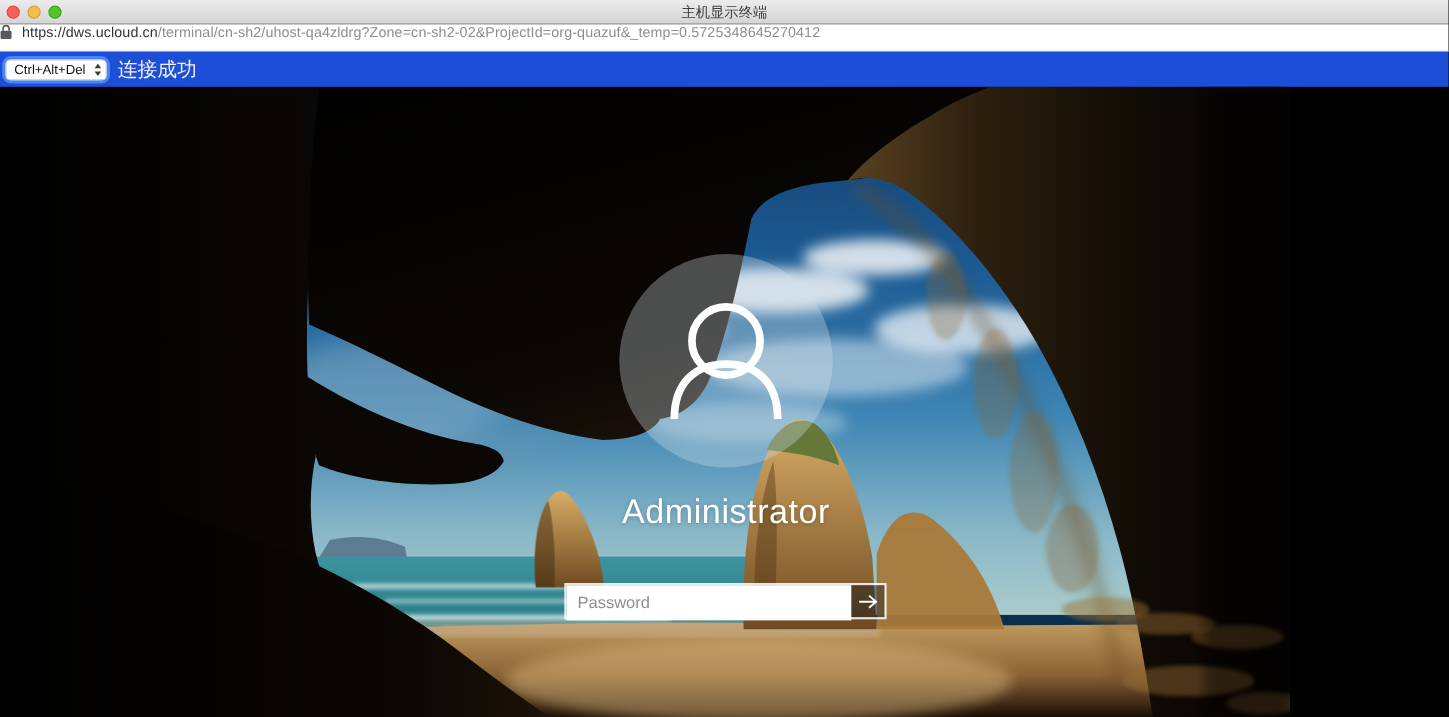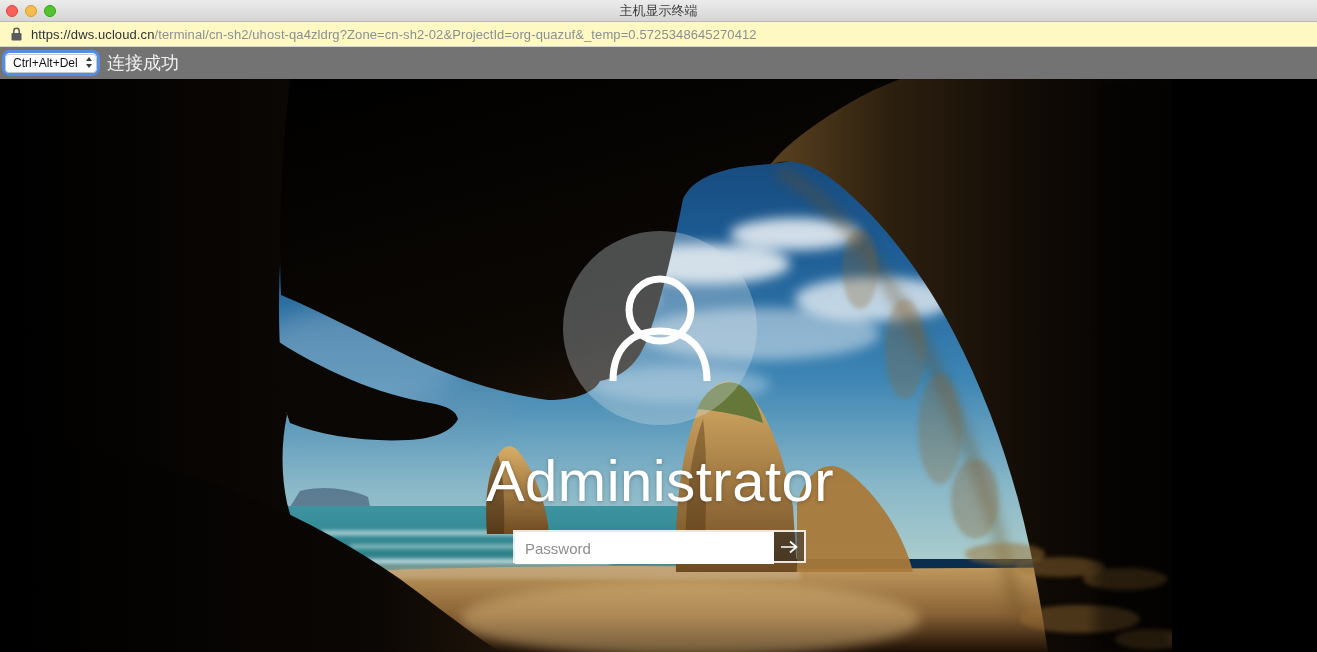--- a/index.html
+++ b/index.html
@@ -12,48 +12,48 @@
     background:linear-gradient(#ececec,#d5d5d5); border-bottom:1px solid #b9b9b9; }
   .traffic { position:absolute; left:6px; top:5px; display:flex; gap:7px; }
   .tl { width:12px; height:12px; border-radius:50%; display:inline-block; cursor:default; }
   .tl.red   { background:#f8605a; border:1px solid #e1443e; }
   .tl.yellow{ background:#f5bd4c; border:1px solid #d89e24; }
   .tl.green { background:#55c32f; border:1px solid #2fa515; }
   .wtitle { position:absolute; left:0; right:0; top:0; height:22px; line-height:21px;
     text-align:center; font-size:13px; color:#3e3e3e; }
 
   
-  .addressbar { height:25px; flex:0 0 25px; background:#fef9c3; border-bottom:1px solid #d4d4d4;
-    display:flex; align-items:center; padding-left:11px; white-space:nowrap; overflow:hidden; }
+  .addressbar { height:25px; flex:0 0 25px; background:#ffffff; border-bottom:1px solid #d4d4d4;
+    display:flex; white-space:nowrap; overflow:hidden; }
   .lock { margin-right:9px; flex:0 0 auto; display:flex; }
   .url { font-size:13px; letter-spacing:.1px; }
   .url .origin { color:#2f3337; }
   .url .rest   { color:#8a8f94; }
 
   
-  .toolbar { height:32px; flex:0 0 32px; background:#737373; display:flex; align-items:center;
+  .toolbar { height:32px; flex:0 0 32px; background:#1d4ed8; display:flex; align-items:center;
     padding:0 7px 0 5px; }
   .selwrap { position:relative; display:inline-block; border-radius:5px;
     box-shadow:0 0 0 3px rgba(77,144,254,.85); background:#fff; }
   .cadselect { appearance:none; -webkit-appearance:none; border:1px solid #c8c8c8; border-radius:4px;
     background:#fff; font-size:12px; color:#111; height:19px; line-height:17px;
     padding:0 18px 0 7px; font-family:inherit; cursor:pointer; }
   .selarrows { position:absolute; right:4px; top:3px; pointer-events:none; display:flex; }
   .status { color:#f0f0f0; font-size:18px; margin-left:10px; }
   .tip { margin-left:auto; color:#d4d8d8; font-size:13px; }
 
   
   .content { position:relative; flex:1 1 auto; background:#000; overflow:hidden; }
   .screen { position:absolute; left:0; top:0; width:1172px; height:573px; overflow:hidden; background:#0b2e4e; }
   .screen > svg.scene { position:absolute; left:0; top:0; }
 
   .avatar { position:absolute; left:563px; top:152px; width:194px; height:194px; border-radius:50%;
     background:rgba(213,224,232,.33); }
   .uname { position:absolute; left:410px; top:368px; width:500px; text-align:center;
-    color:#fff; font-size:58px; font-weight:300; letter-spacing:.5px;
+    color:#fff; font-size:31px; font-weight:300; letter-spacing:.5px;
     text-shadow:0 1px 4px rgba(0,0,0,.25); }
   .pwdrow { position:absolute; left:513px; top:451px; width:293px; height:33px; display:flex;
     border:2px solid rgba(255,255,255,.85); }
   .pwdrow input { flex:1 1 auto; min-width:0; border:none; outline:none; background:#fff;
     font-size:15px; color:#222; padding:16px 10px; font-family:inherit; }
   .pwdrow input::placeholder { color:#8e8e8e; }
   .pwdsubmit { flex:0 0 30px; border:none; background:rgba(12,22,32,.42); cursor:pointer;
     display:flex; align-items:center; justify-content:center; padding:0; }
 </style>
 </head>

